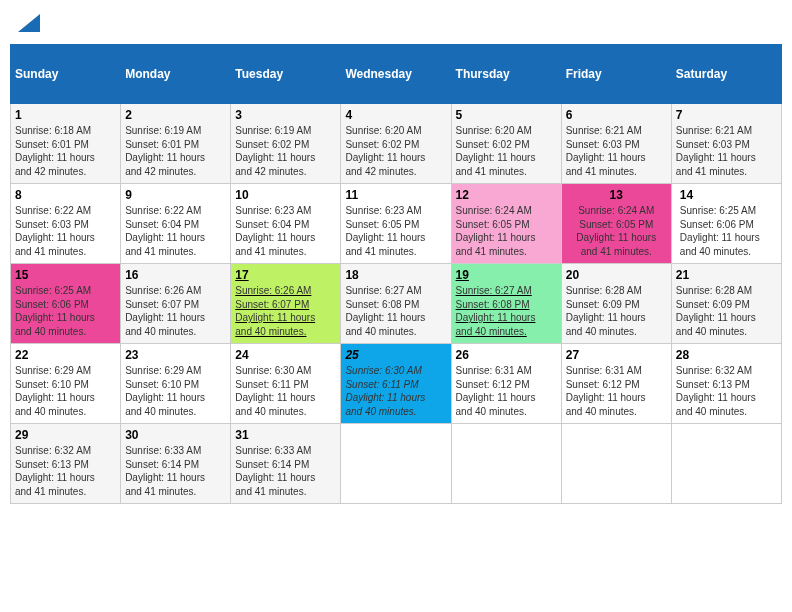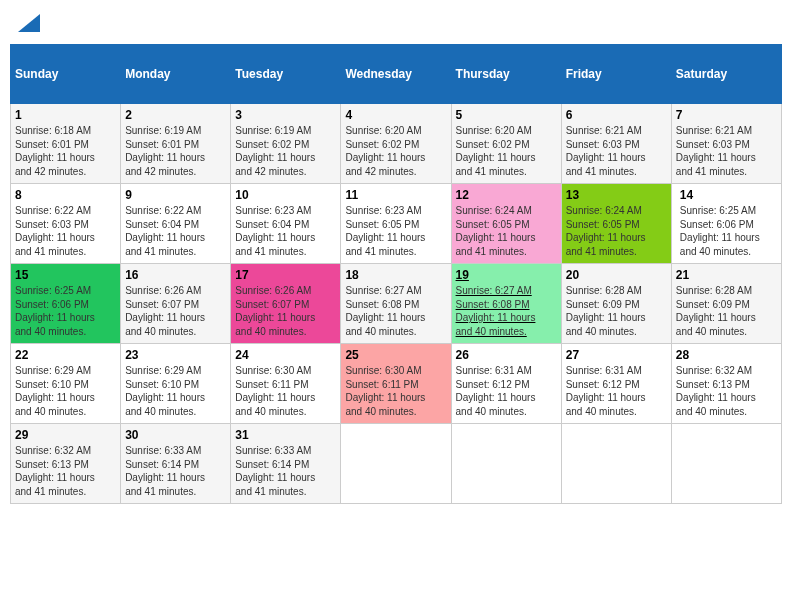--- a/index.html
+++ b/index.html
@@ -158,39 +158,39 @@
           <div class="day-info">Sunrise: 6:23 AM<br>Sunset: 6:04 PM<br>Daylight: 11 hours<br>and 41 minutes.</div>
         </td>
         <td style="background: rgb(255, 255, 255);">
           <span class="day-number">11</span>
           <div class="day-info">Sunrise: 6:23 AM<br>Sunset: 6:05 PM<br>Daylight: 11 hours<br>and 41 minutes.</div>
         </td>
         <td style="background: #f9a8d4;">
           <span class="day-number">12</span>
           <div class="day-info">Sunrise: 6:24 AM<br>Sunset: 6:05 PM<br>Daylight: 11 hours<br>and 41 minutes.</div>
         </td>
-        <td style="background: #84cc16;">
+        <td style="background: #ec4899; text-align: center;">
           <span class="day-number">13</span>
           <div class="day-info">Sunrise: 6:24 AM<br>Sunset: 6:05 PM<br>Daylight: 11 hours<br>and 41 minutes.</div>
         </td>
         <td style="background: rgb(255, 255, 255); padding-left: 8px;">
           <span class="day-number">14</span>
           <div class="day-info">Sunrise: 6:25 AM<br>Sunset: 6:06 PM<br>Daylight: 11 hours<br>and 40 minutes.</div>
         </td>
       </tr>
       <tr>
-        <td style="background: #22c55e;">
+        <td style="background: #ec4899;">
           <span class="day-number">15</span>
           <div class="day-info">Sunrise: 6:25 AM<br>Sunset: 6:06 PM<br>Daylight: 11 hours<br>and 40 minutes.</div>
         </td>
         <td style="background: rgb(245, 245, 245);">
           <span class="day-number">16</span>
           <div class="day-info">Sunrise: 6:26 AM<br>Sunset: 6:07 PM<br>Daylight: 11 hours<br>and 40 minutes.</div>
         </td>
-        <td style="background: #ec4899;">
+        <td style="background: #bef264; text-decoration: underline;">
           <span class="day-number">17</span>
           <div class="day-info">Sunrise: 6:26 AM<br>Sunset: 6:07 PM<br>Daylight: 11 hours<br>and 40 minutes.</div>
         </td>
         <td style="background: rgb(245, 245, 245);">
           <span class="day-number">18</span>
           <div class="day-info">Sunrise: 6:27 AM<br>Sunset: 6:08 PM<br>Daylight: 11 hours<br>and 40 minutes.</div>
         </td>
         <td style="background: #86efac; text-decoration: underline;">
           <span class="day-number">19</span>
           <div class="day-info">Sunrise: 6:27 AM<br>Sunset: 6:08 PM<br>Daylight: 11 hours<br>and 40 minutes.</div>
@@ -210,21 +210,21 @@
           <div class="day-info">Sunrise: 6:29 AM<br>Sunset: 6:10 PM<br>Daylight: 11 hours<br>and 40 minutes.</div>
         </td>
         <td style="background: rgb(255, 255, 255);">
           <span class="day-number">23</span>
           <div class="day-info">Sunrise: 6:29 AM<br>Sunset: 6:10 PM<br>Daylight: 11 hours<br>and 40 minutes.</div>
         </td>
         <td style="background: rgb(255, 255, 255);">
           <span class="day-number">24</span>
           <div class="day-info">Sunrise: 6:30 AM<br>Sunset: 6:11 PM<br>Daylight: 11 hours<br>and 40 minutes.</div>
         </td>
-        <td style="background: #fca5a5;">
+        <td style="background: #0ea5e9; font-style: italic;">
           <span class="day-number">25</span>
           <div class="day-info">Sunrise: 6:30 AM<br>Sunset: 6:11 PM<br>Daylight: 11 hours<br>and 40 minutes.</div>
         </td>
         <td style="background: rgb(255, 255, 255);">
           <span class="day-number">26</span>
           <div class="day-info">Sunrise: 6:31 AM<br>Sunset: 6:12 PM<br>Daylight: 11 hours<br>and 40 minutes.</div>
         </td>
         <td style="background: rgb(255, 255, 255);">
           <span class="day-number">27</span>
           <div class="day-info">Sunrise: 6:31 AM<br>Sunset: 6:12 PM<br>Daylight: 11 hours<br>and 40 minutes.</div>

